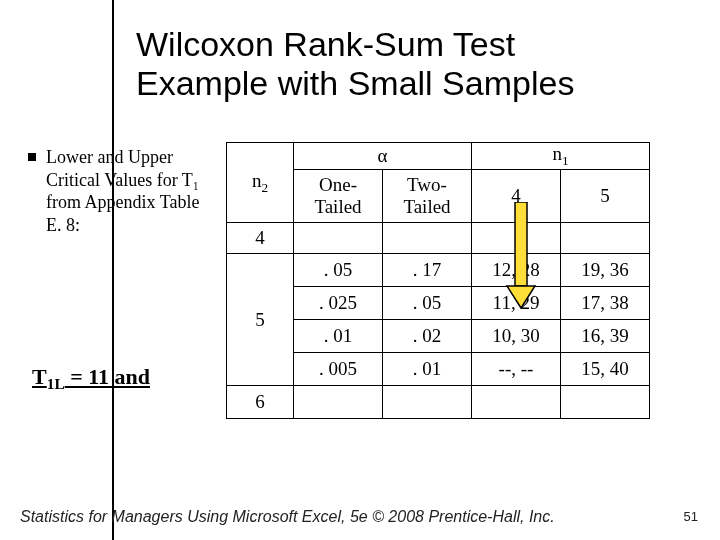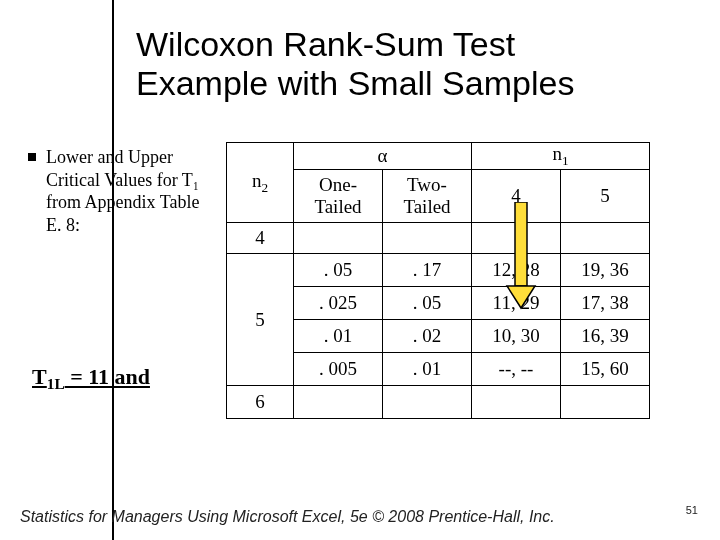--- a/index.html
+++ b/index.html
@@ -104,22 +104,22 @@
     position: absolute;
     left: 20px;
     bottom: 14px;
     font-size: 16px;
     color: #222;
     font-style: italic;
   }
   .pagenum {
     position: absolute;
     right: 22px;
-    bottom: 24px;
-    font-size: 11px;
+    bottom: 16px;
+    font-size: 13px;
     color: #222;
     padding-left: 36px;
   }
 </style>
 </head>
 <body>
 
 <div class="vrule"></div>
 
 <div class="title">
@@ -174,21 +174,21 @@
   <tr class="rowN2">
     <td>. 01</td>
     <td>. 02</td>
     <td>10, 30</td>
     <td>16, 39</td>
   </tr>
   <tr class="rowN2">
     <td>. 005</td>
     <td>. 01</td>
     <td>--, --</td>
-    <td>15, 60</td>
+    <td>15, 40</td>
   </tr>
   <tr class="rowBot">
     <td>6</td>
     <td></td>
     <td></td>
     <td></td>
     <td></td>
   </tr>
 </tbody>
   </table>

